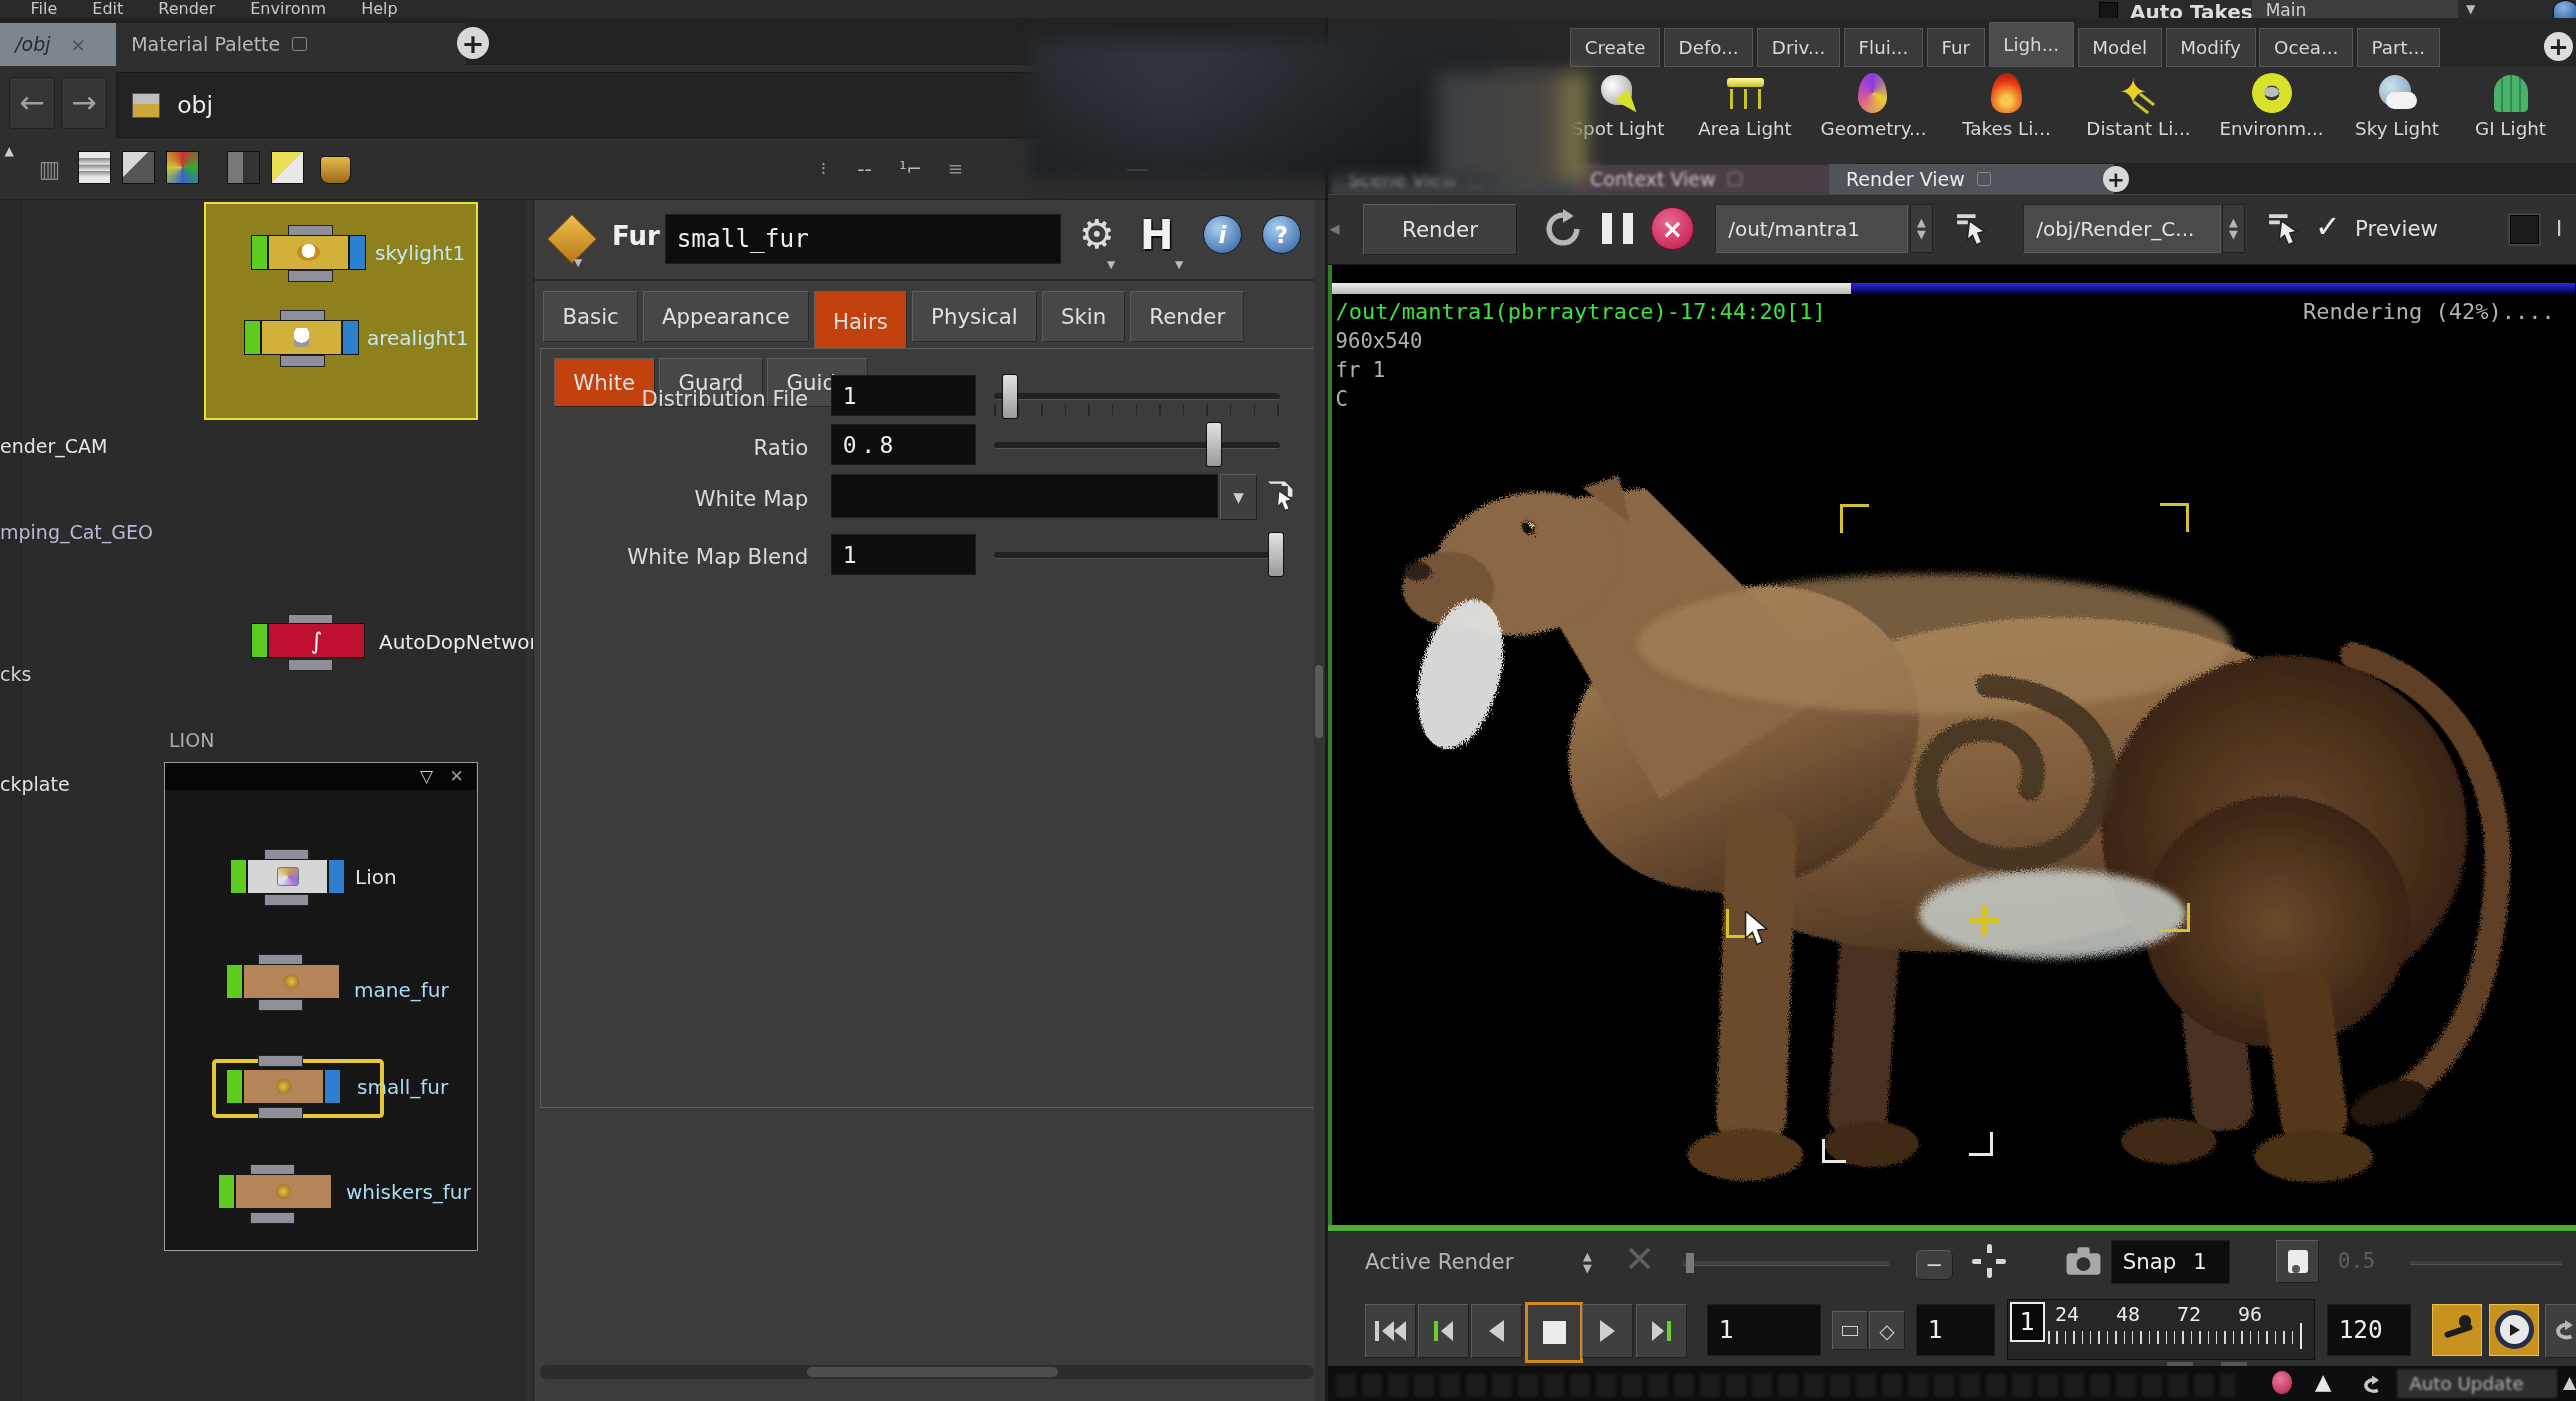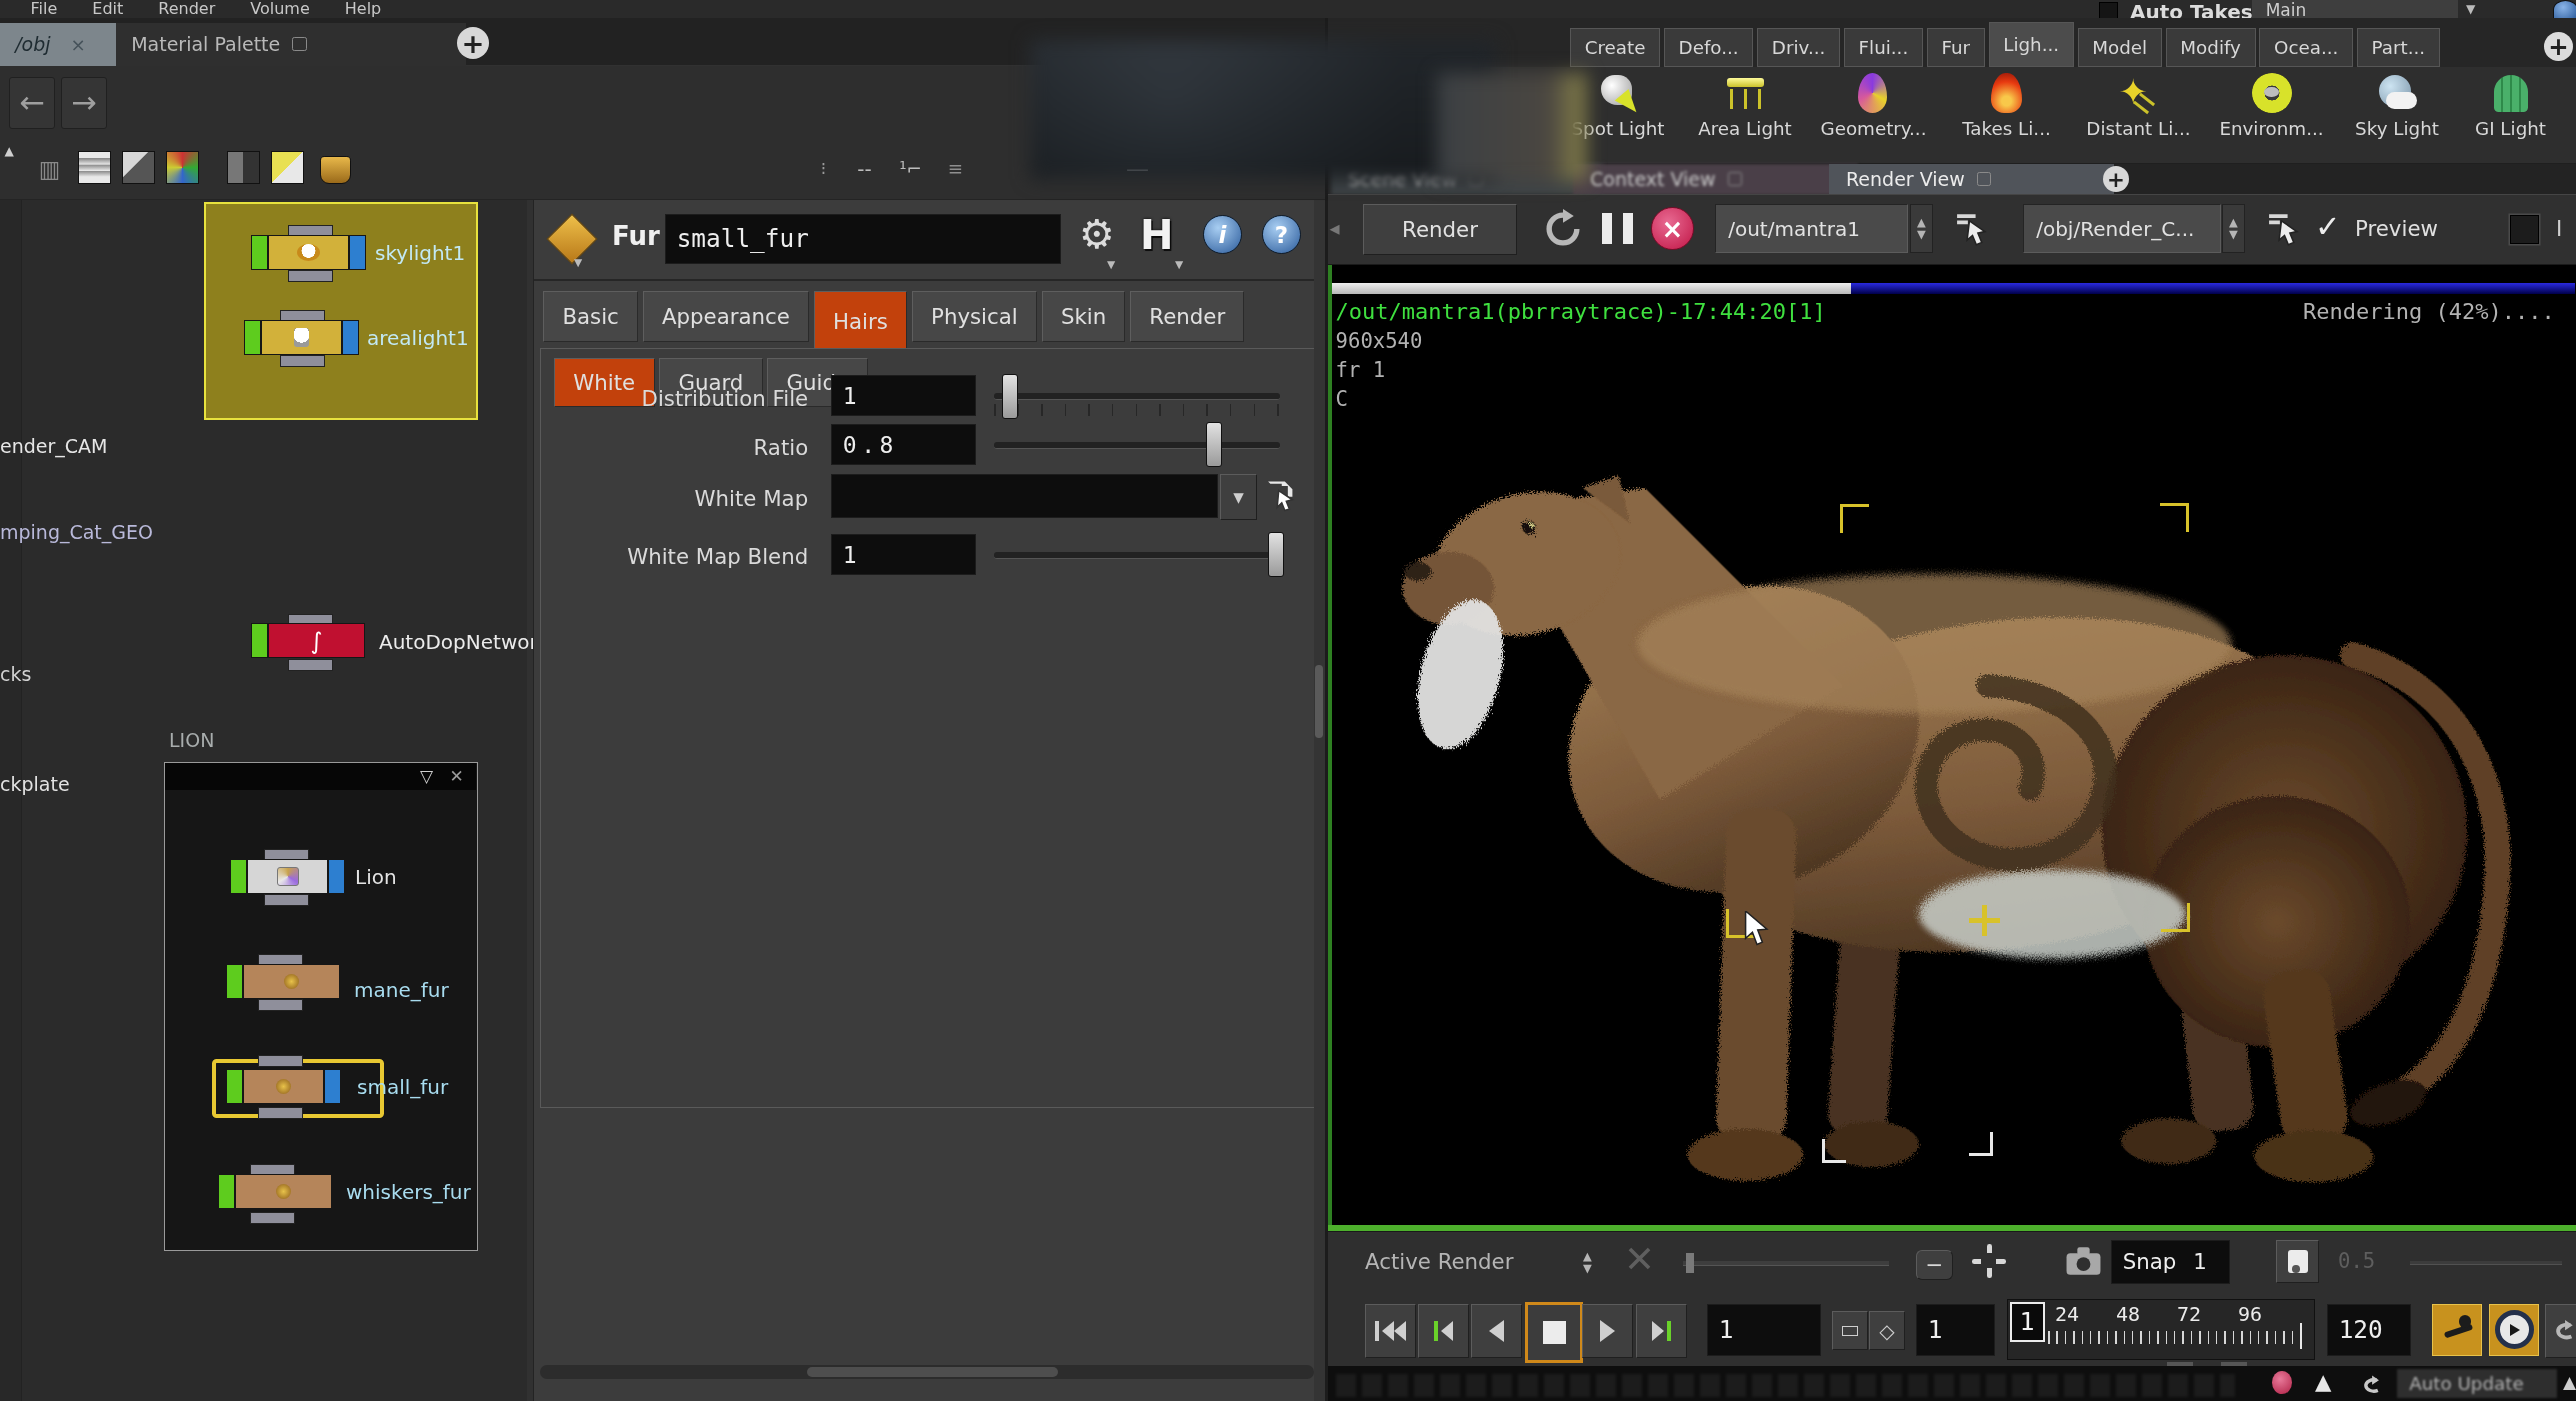--- a/index.html
+++ b/index.html
@@ -56,21 +56,21 @@
 </style>
 </head>
 <body>
 
 <div id="root">
 
   <div id="menubar" class="abs" style="padding-left:30.5px;box-sizing:border-box;">
     <span class="menu-item">File</span>
     <span class="menu-item">Edit</span>
     <span class="menu-item">Render</span>
-    <span class="menu-item">Volume</span>
+    <span class="menu-item">Environm</span>
     <span class="menu-item">Help</span>
   </div>
   <div class="abs" style="left:2099px;top:1.5px;width:17px;height:15.2px;background:#151515;border:0.8px solid #000;"></div>
   <div class="abs" style="left:2130px;top:0;font-size:20px;color:#dcdcdc;font-weight:bold;">Auto Takes</div>
   <div class="abs" style="left:2252px;top:0;width:206px;height:17.5px;background:#3e3e3e;font-size:17px;color:#cfcfcf;padding-left:13.7px;box-sizing:border-box;">Main</div>
   <div class="abs" style="left:2466px;top:1.5px;font-size:12.2px;color:#bbb;">▼</div>
   <div class="abs" style="left:2553px;top:0;width:23px;height:17.5px;border-radius:50% 50% 0 0;background:radial-gradient(circle at 40% 35%,#8ab4e8,#2a5a9a);border:0.8px solid #111;"></div>
 
   <div id="ltabs" class="abs">
     <div class="ptab" style="left:0;width:107px;background:#7d868c;color:#1e2b31;font-style:italic;">
@@ -86,20 +86,24 @@
     </div>
   </div>
 
   <div id="pathrow" class="abs">
     <div class="navbtn" style="left:9.1px;">
         <span>←</span>
       </div>
     <div class="navbtn" style="left:61px;">
         <span>→</span>
       </div>
+    <div style="position:absolute;left:116px;top:6.1px;width:984px;height:64px;background:#232323;border:1.5px solid #191919;display:flex;align-items:center;">
+      <span style="width:26px;height:23px;margin-left:15.2px;background:linear-gradient(#bdbdbd 45%,#caa83a 45%);border:1.5px solid #555;"></span>
+      <span style="margin-left:17px;font-size:23.6px;color:#ececec;">obj</span>
+    </div>
     <div class="blurpatch" style="left:1114px;top:7.6px;width:80px;height:62px;background:#1f2124;"></div>
   </div>
 
   <div class="abs" style="left:0;top:145px;width:1325px;height:55px;background:#2e2e2e;border-bottom:0.8px solid #242424;box-sizing:border-box;">
     <div class="ticon" style="left:32px;color:#8a8a8a;">▥</div>
     <div class="ticon" style="left:78px;background:linear-gradient(#e8e8e8 20%,#888 21%,#e8e8e8 40%,#888 41%,#e8e8e8 60%,#888 61%,#e8e8e8 80%);width:30.5px;height:30.5px;border:0.8px solid #111;"></div>
     <div class="ticon" style="left:122px;width:30.5px;height:30.5px;border:0.8px solid #111;background:linear-gradient(135deg,#d8d8d8 40%,#555 41%);"></div>
     <div class="ticon" style="left:166px;width:30.5px;height:30.5px;border:0.8px solid #111;background:conic-gradient(#c33,#3a3,#36c,#cc3,#c33);"></div>
     <div class="ticon" style="left:227px;width:30.5px;height:30.5px;border:0.8px solid #111;background:linear-gradient(90deg,#777 50%,#333 50%);"></div>
     <div class="ticon" style="left:271px;width:30.5px;height:30.5px;border:0.8px solid #111;background:linear-gradient(135deg,#e8e052 50%,#e8e8e8 50%);"></div>

